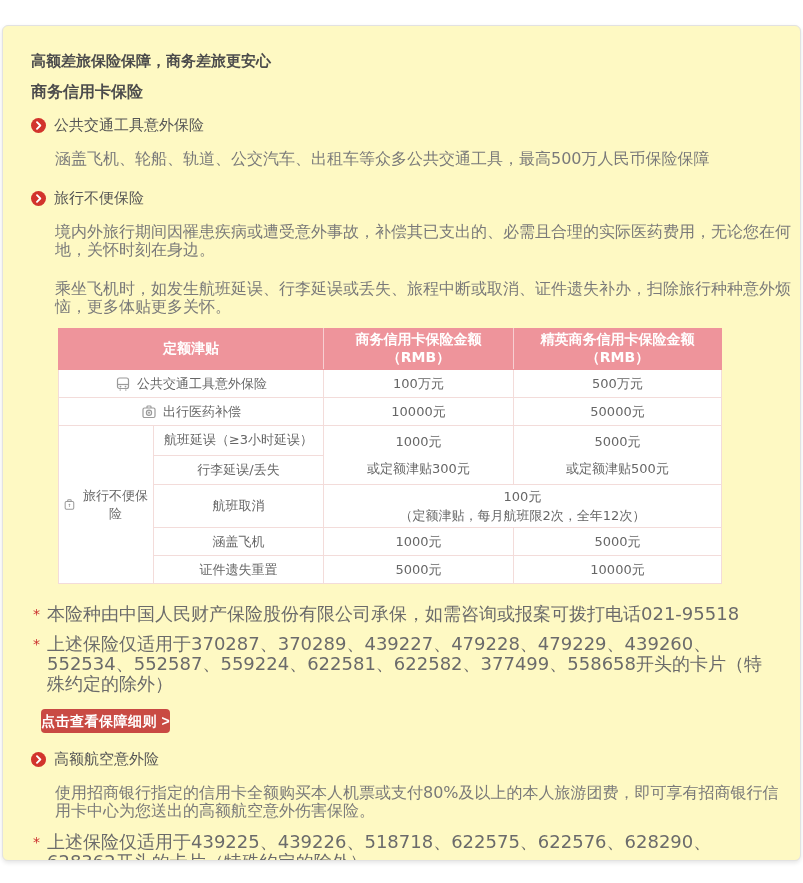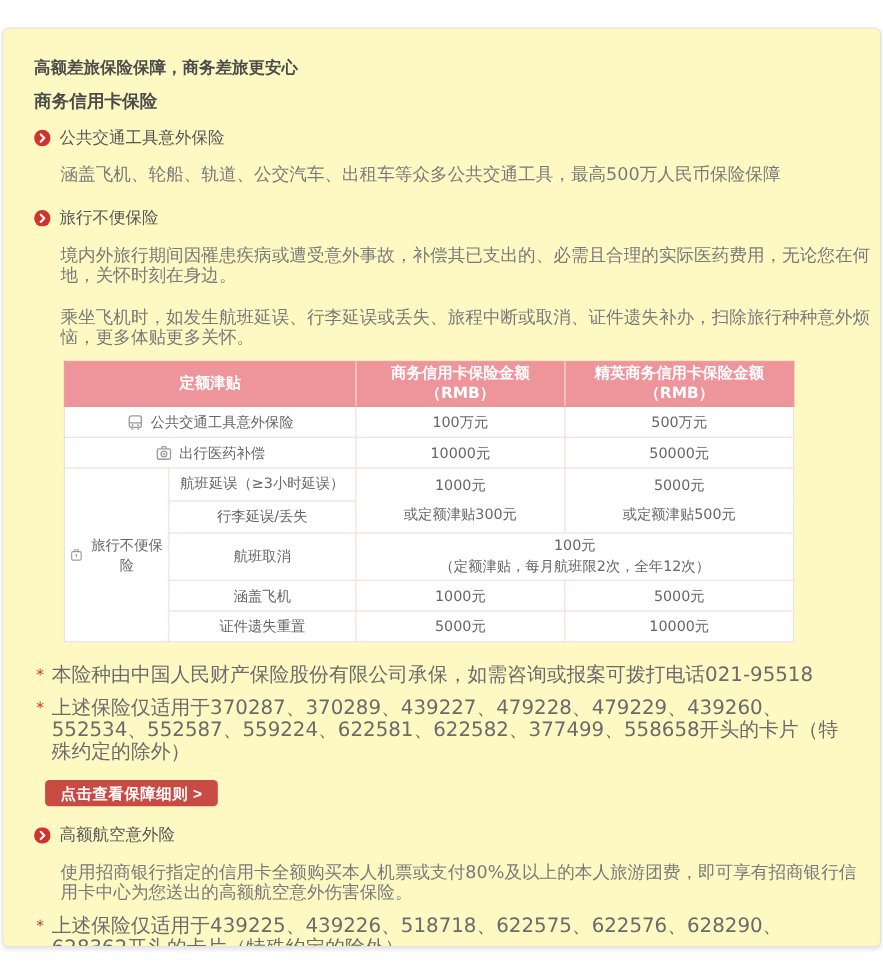--- a/index.html
+++ b/index.html
@@ -58,21 +58,21 @@
   .cancel-cell span{display:block;line-height:19px;}
   svg.gicon{display:block;}
 
   .note{display:flex;gap:7px;margin:0 0 10px 2px;width:742px;}
   .note .star{color:#cb2f2f;font-size:14px;line-height:20px;flex:0 0 auto;}
   .note .txt{font-size:18px;color:#6b6b6b;line-height:20px;}
   .btn{
     display:inline-block;margin:5px 0 17px 10px;
     background:var(--button-red);color:#fff;
     font-size:14px;font-weight:bold;line-height:16px;
-    padding:4px 14px;border-radius:4px;border:none;cursor:pointer;
+    padding:4px 0;border-radius:4px;border:none;cursor:pointer;
     letter-spacing:.5px;
   }
   .gap-sm{margin-bottom:12px;}
 </style>
 </head>
 <body>
 
 <div class="card">
 
   <div class="h1">高额差旅保险保障，商务差旅更安心</div>

